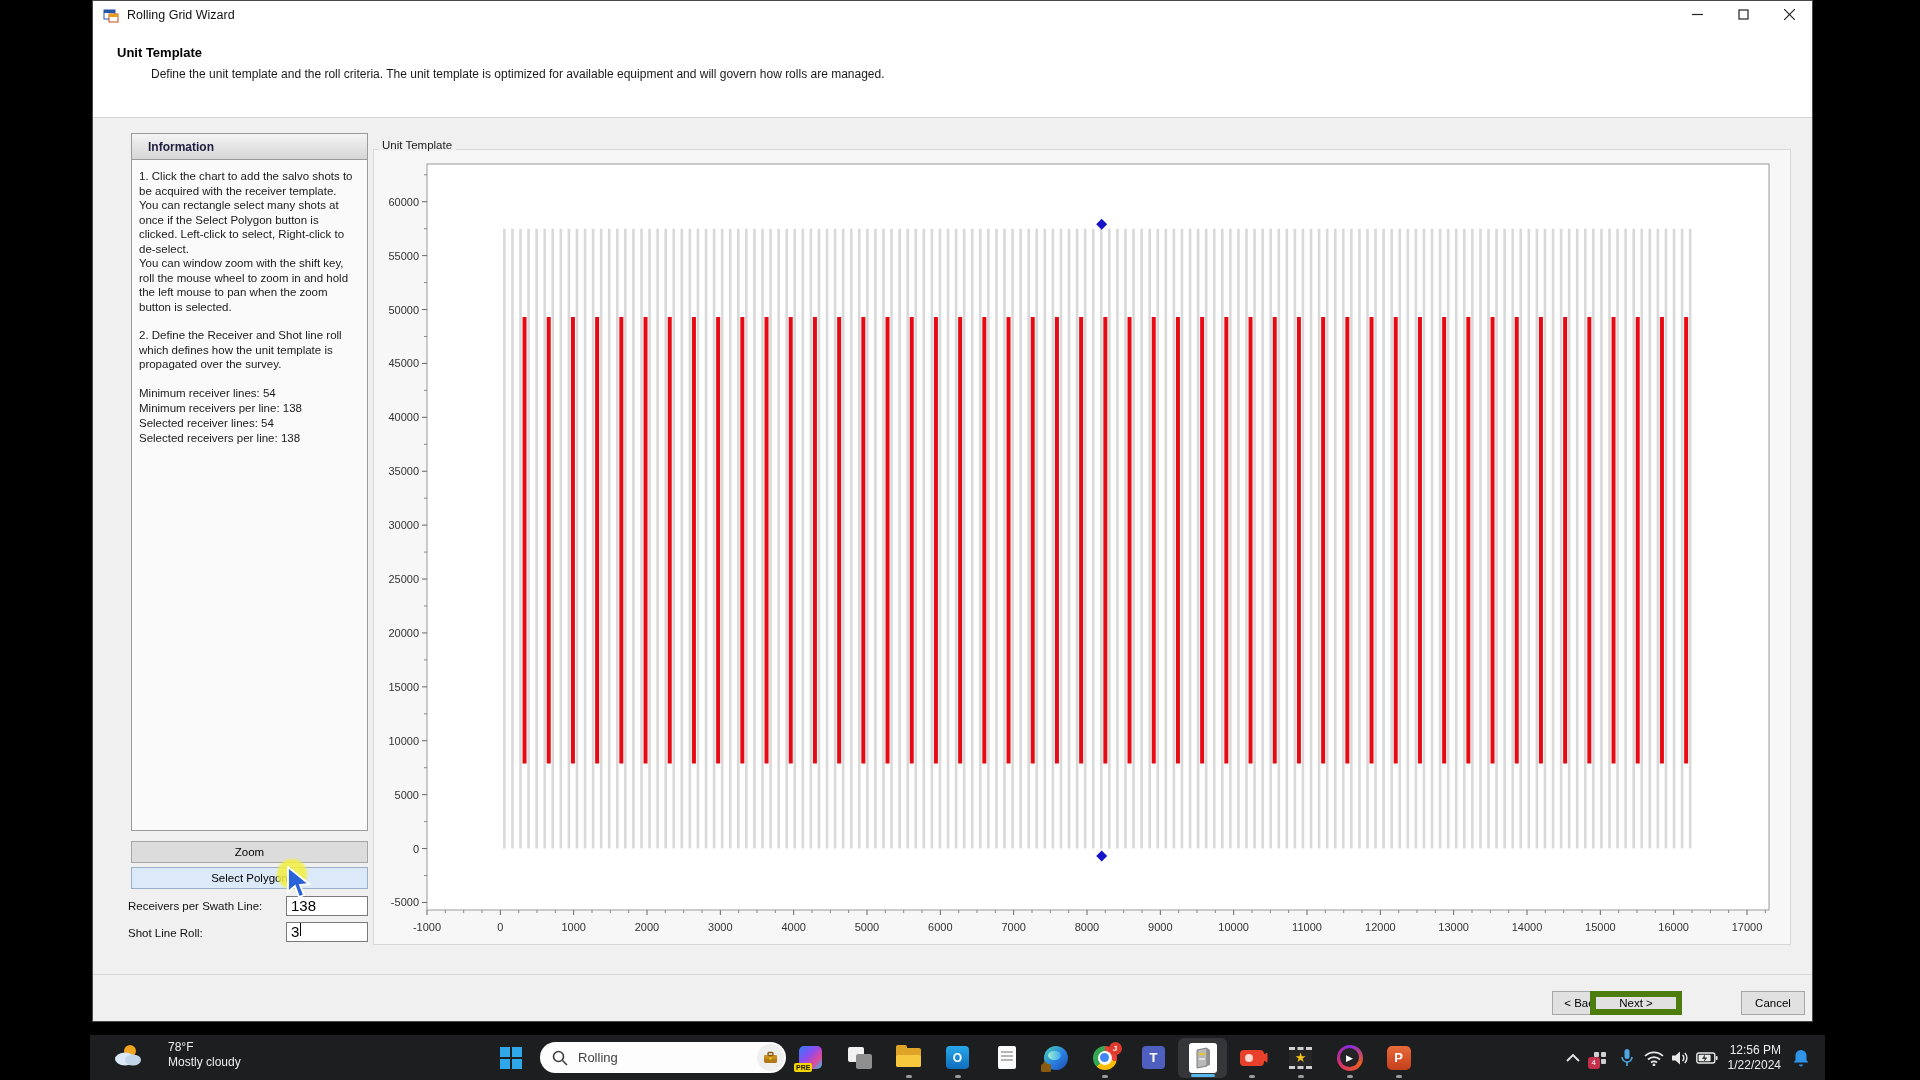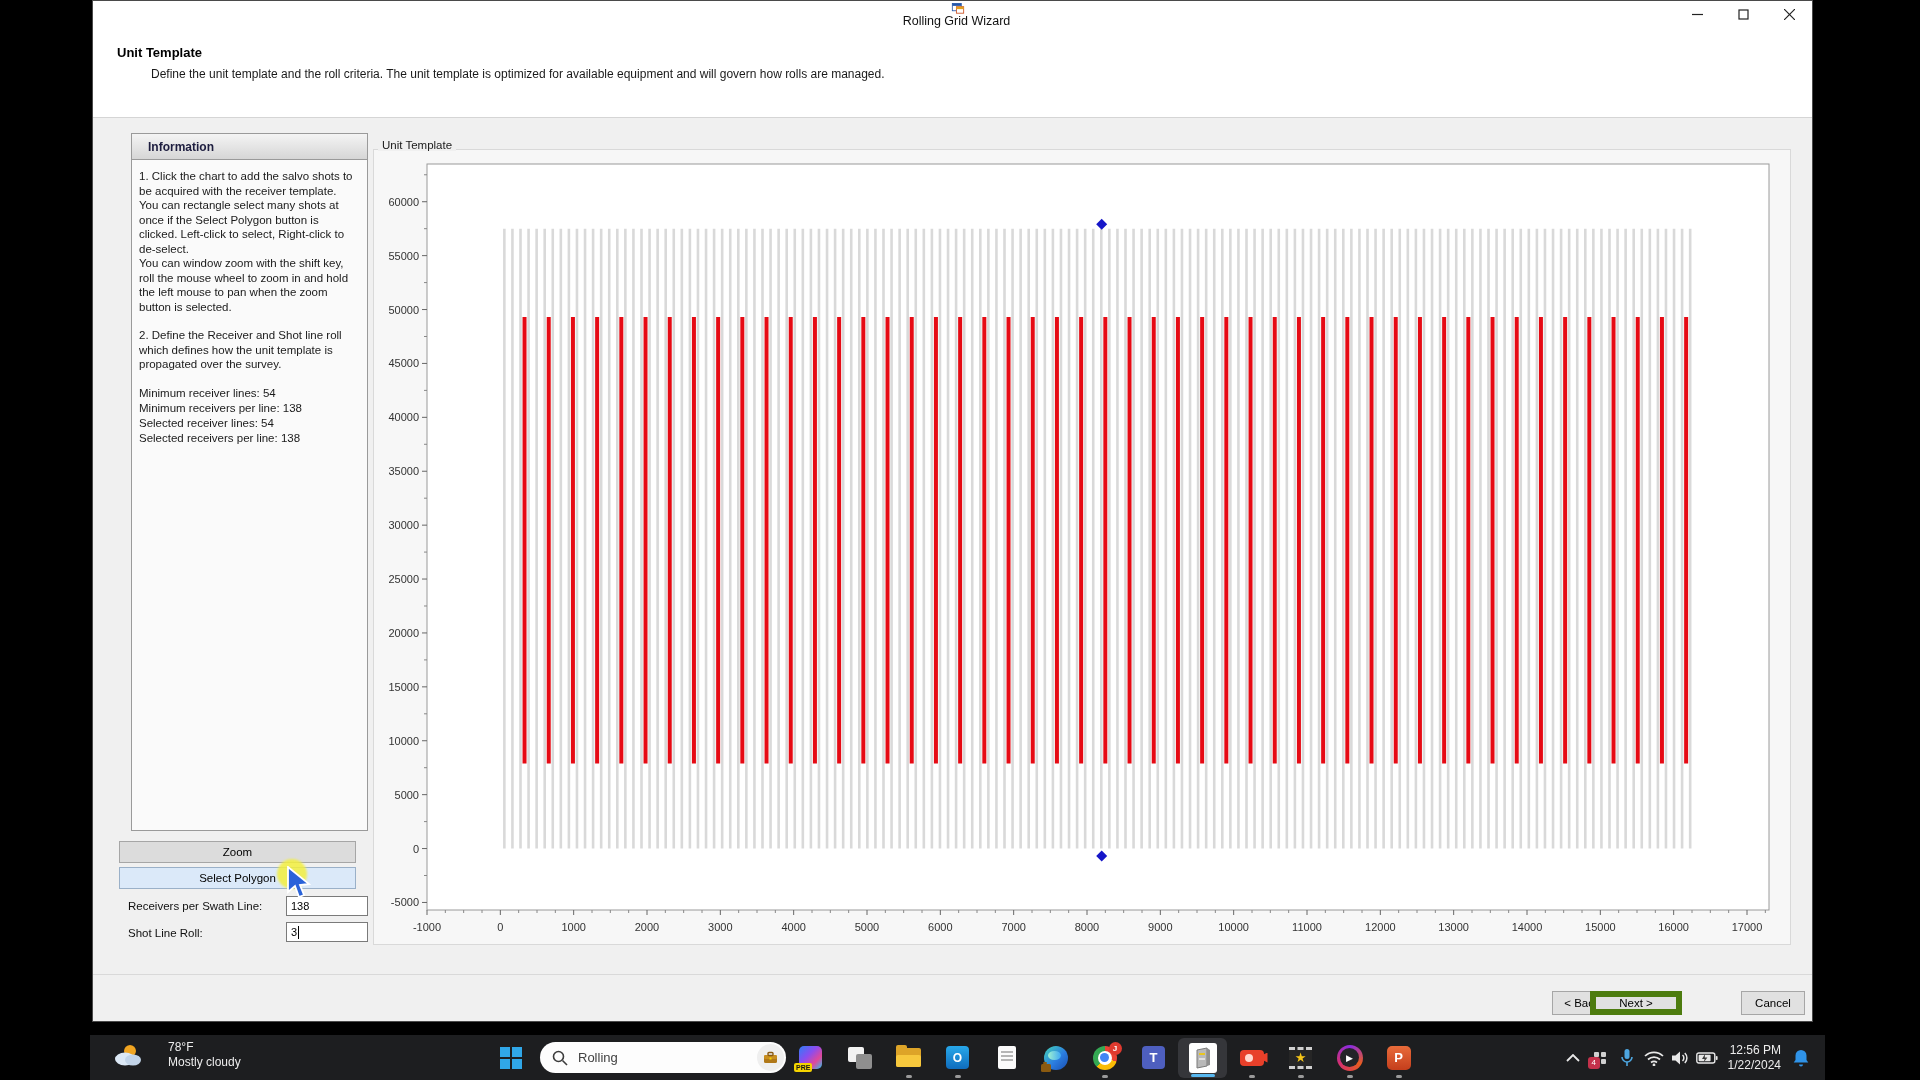--- a/index.html
+++ b/index.html
@@ -4,21 +4,21 @@
 <style>
   * { margin:0; padding:0; box-sizing:border-box; }
   html,body { width:1920px; height:1080px; background:#000; overflow:hidden;
               font-family:"Liberation Sans", sans-serif; }
   .stage { position:relative; width:1920px; height:1080px; background:#000; }
 
   
   .window { position:absolute; left:92px; top:0; width:1721px; height:1022px;
             background:#f0f0f0; border:1px solid #4a4a4a; }
   .titlebar { position:absolute; left:0; top:0; width:100%; height:27px; background:#fff;
-              display:flex; align-items:center;flex-direction:column; }
+              display:flex; align-items:center; }
   .app-icon { width:16px; height:16px; margin-left:10px; }
   .title-text { margin-left:8px; font-size:12.5px; color:#111; }
   .winbtns { position:absolute; right:0; top:0; height:27px; display:flex; }
   .winbtn { width:46px; height:27px; display:flex; align-items:center; justify-content:center; }
   .winbtn svg { stroke:#222; }
 
   .header { position:absolute; left:0; top:27px; width:100%; height:90px; background:#fff; }
   .header-title { position:absolute; left:24px; top:17px; font-size:13px; font-weight:bold; color:#000; }
   .header-desc  { position:absolute; left:58px; top:39px; font-size:12px; color:#1a1a1a; }
   .header-sep { position:absolute; left:0; top:116px; width:100%; height:1px; background:#d5d5d5; }
@@ -29,30 +29,30 @@
   .info-header { height:26px; background:linear-gradient(#f4f4f4,#d6d6d6);
                  border-bottom:1px solid #9a9a9a; display:flex; align-items:center; }
   .info-header span { margin-left:8px; font-size:12px; font-weight:bold; color:#1d1d3f;padding-left:8px; }
   .info-body { padding:9px 7px; font-size:11.5px; line-height:14.5px; color:#1a1a1a; }
   .info-body .para { margin-bottom:0; }
   .gap-before { margin-top:14px; }
   .stats { margin-top:14px; }
   .stats div { line-height:15px; }
 
   
-  .side-btn { position:absolute; left:26px; width:237px; height:22px; font-size:11.5px;
+  .side-btn { position:absolute; left:38px; width:237px; height:22px; font-size:11.5px;
               display:flex; align-items:center; justify-content:center; color:#000; }
   .btn-zoom { top:840px; background:#dcdcdc; border:1px solid #a6a6a6; }
   .btn-polygon { top:866px; background:#dbe9f9; border:1px solid #9ab0c8; }
   .fld-label { position:absolute; font-size:11.5px; color:#111; }
   .lbl-receivers { left:35px; top:899px; }
   .lbl-shotroll { left:35px; top:926px; }
   .textfield { position:absolute; left:193px; width:82px; height:20px; background:#fff;
-               border:1px solid #7a7a7a; font-size:11px; color:#000;
-               display:flex; align-items:center; padding-left:4px; }
+               border:1px solid #7a7a7a; font-size:15px; color:#000;
+               display:flex; align-items:flex-start; padding-left:4px; }
   .fld-receivers { top:895px; }
   .fld-shotroll { top:921px; }
   .caret { display:inline-block; width:1px; height:13px; background:#000; margin-left:1px; }
 
   
   .groupbox { position:absolute; left:280px; top:148px; width:1418px; height:796px;
               border:1px solid #d9d9d9; background:#f7f7f7; }
   .groupbox-label { position:absolute; left:4px; top:-11px; padding:0 4px; background:#f0f0f0;
                     font-size:11.5px; color:#1a1a1a; }
   #chartsvg { position:absolute; left:6px; top:2px; }

